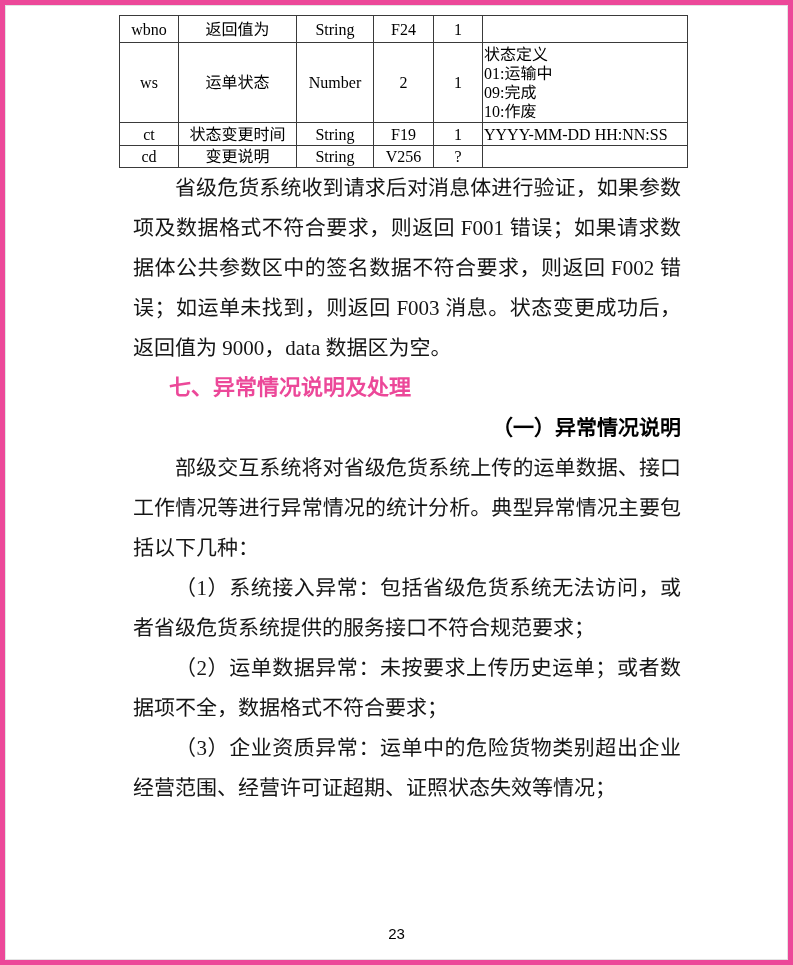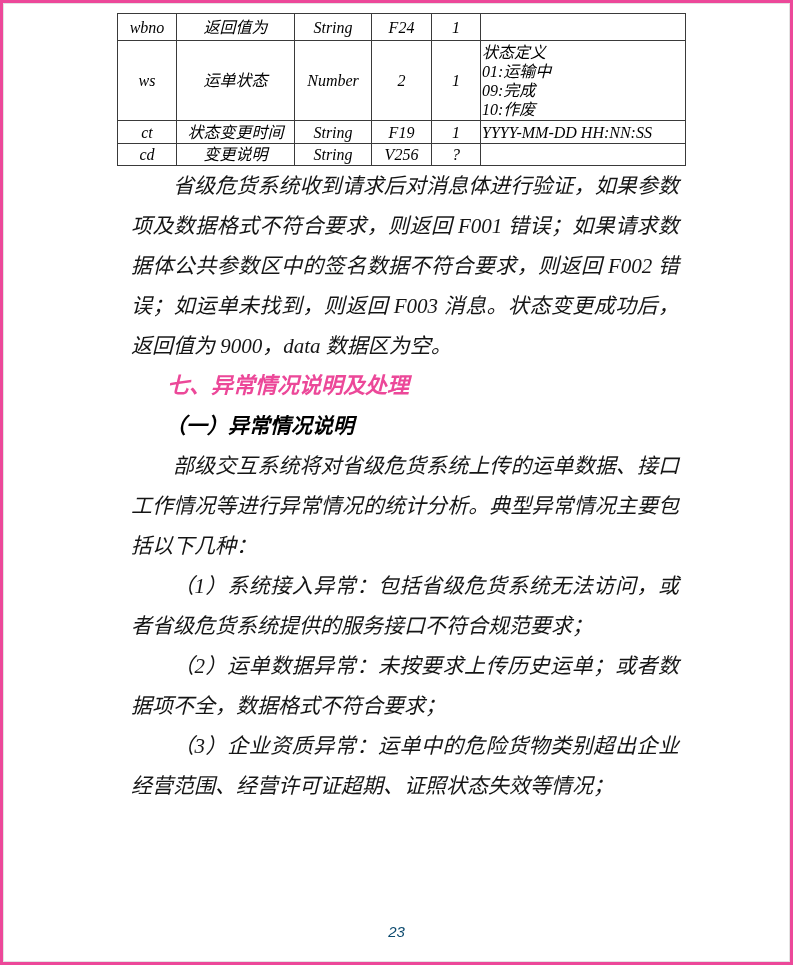--- a/index.html
+++ b/index.html
@@ -7,23 +7,22 @@
   body {
     width: 793px; height: 965px;
     font-family: "Liberation Serif", "DejaVu Serif", serif;
     color: #111;
     position: relative;
     overflow: hidden;
   }
   .page {
     position: absolute; inset: 0;
     background: #fff;
-    border: 3px solid #ec4899;
+    border: 5px solid #ec4899;
     box-shadow: inset 0 0 0 1px #e3e3e3;
-    font-style: italic;
   }
 
   
   .spec-table-wrap {
     position: absolute; left: 114px; top: 10px; width: 568px;
   }
   table.spec {
     width: 100%;
     border-collapse: collapse;
     table-layout: fixed;
@@ -78,30 +77,30 @@
     font-family: "Liberation Sans", "DejaVu Sans", sans-serif;
     color: #ec4899;
     text-align: left;
   }
   h3.sub-heading {
     font-size: 21px;
     line-height: 40px;
     font-weight: bold;
     text-indent: 2em;
     color: #000;
-    text-align: left;
+    text-align: right;
   }
 
   
   .page-footer {
     position: absolute; left: 0; right: 0; top: 920px;
     text-align: center;
     font-size: 15px;
     font-family: "Liberation Sans", "DejaVu Sans", sans-serif;
-    color: #0c4a6e;
+    color: #000000;
   }
 </style>
 </head>
 <body>
 
 <div class="page">
 
   <div class="spec-table-wrap">
     <table class="spec">
       <colgroup>

